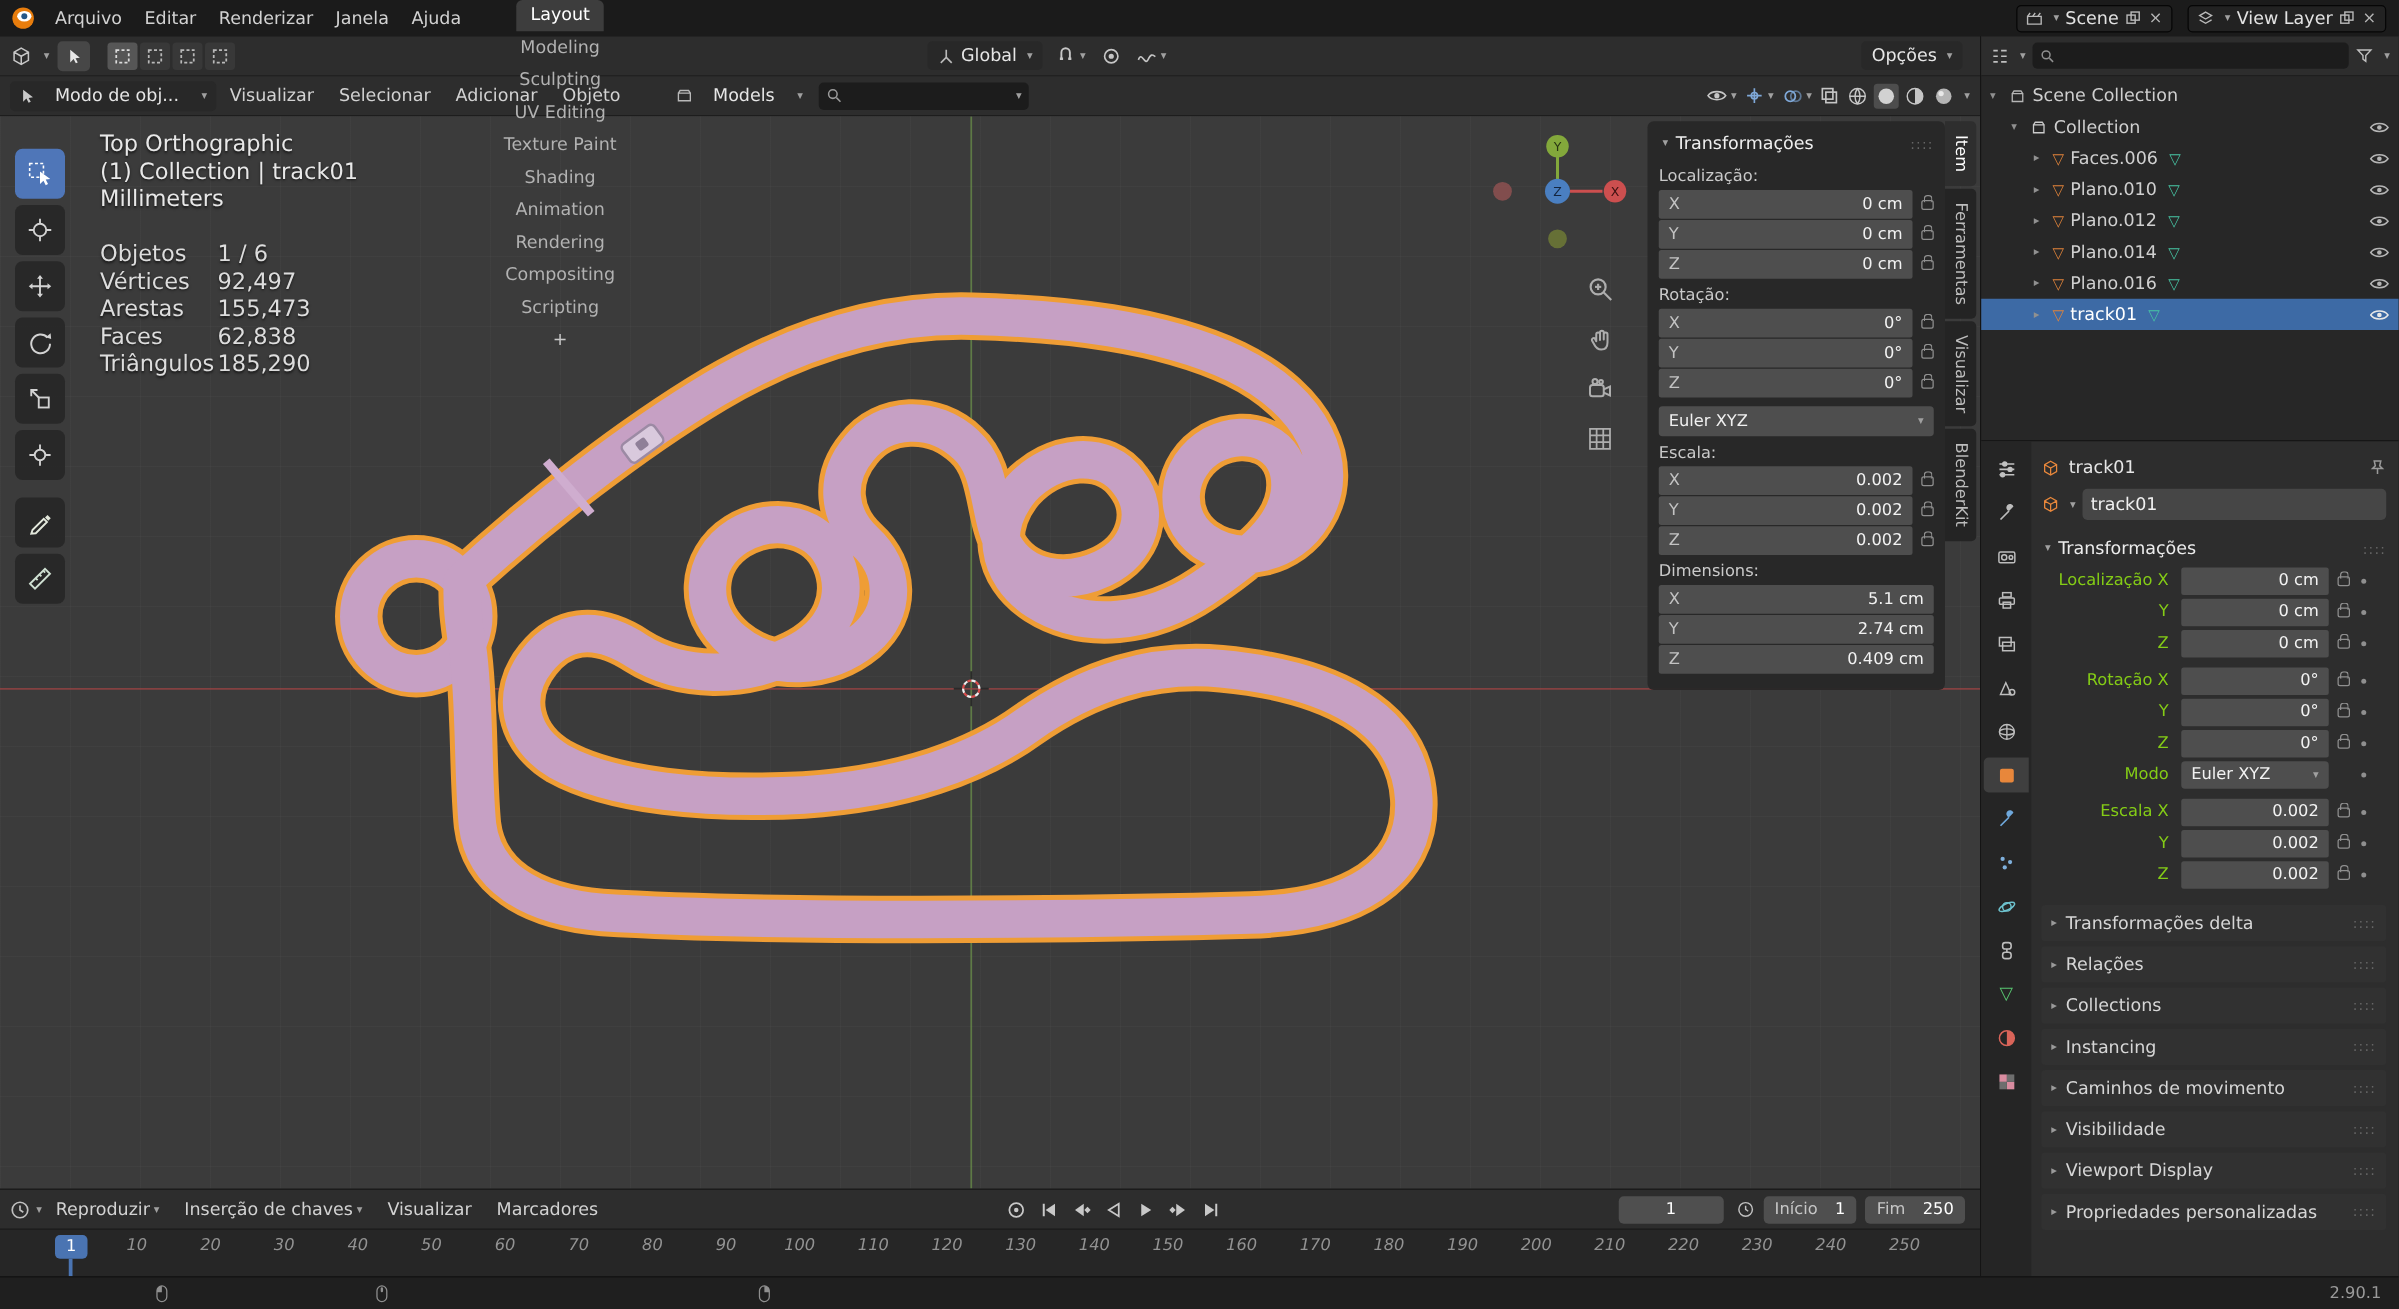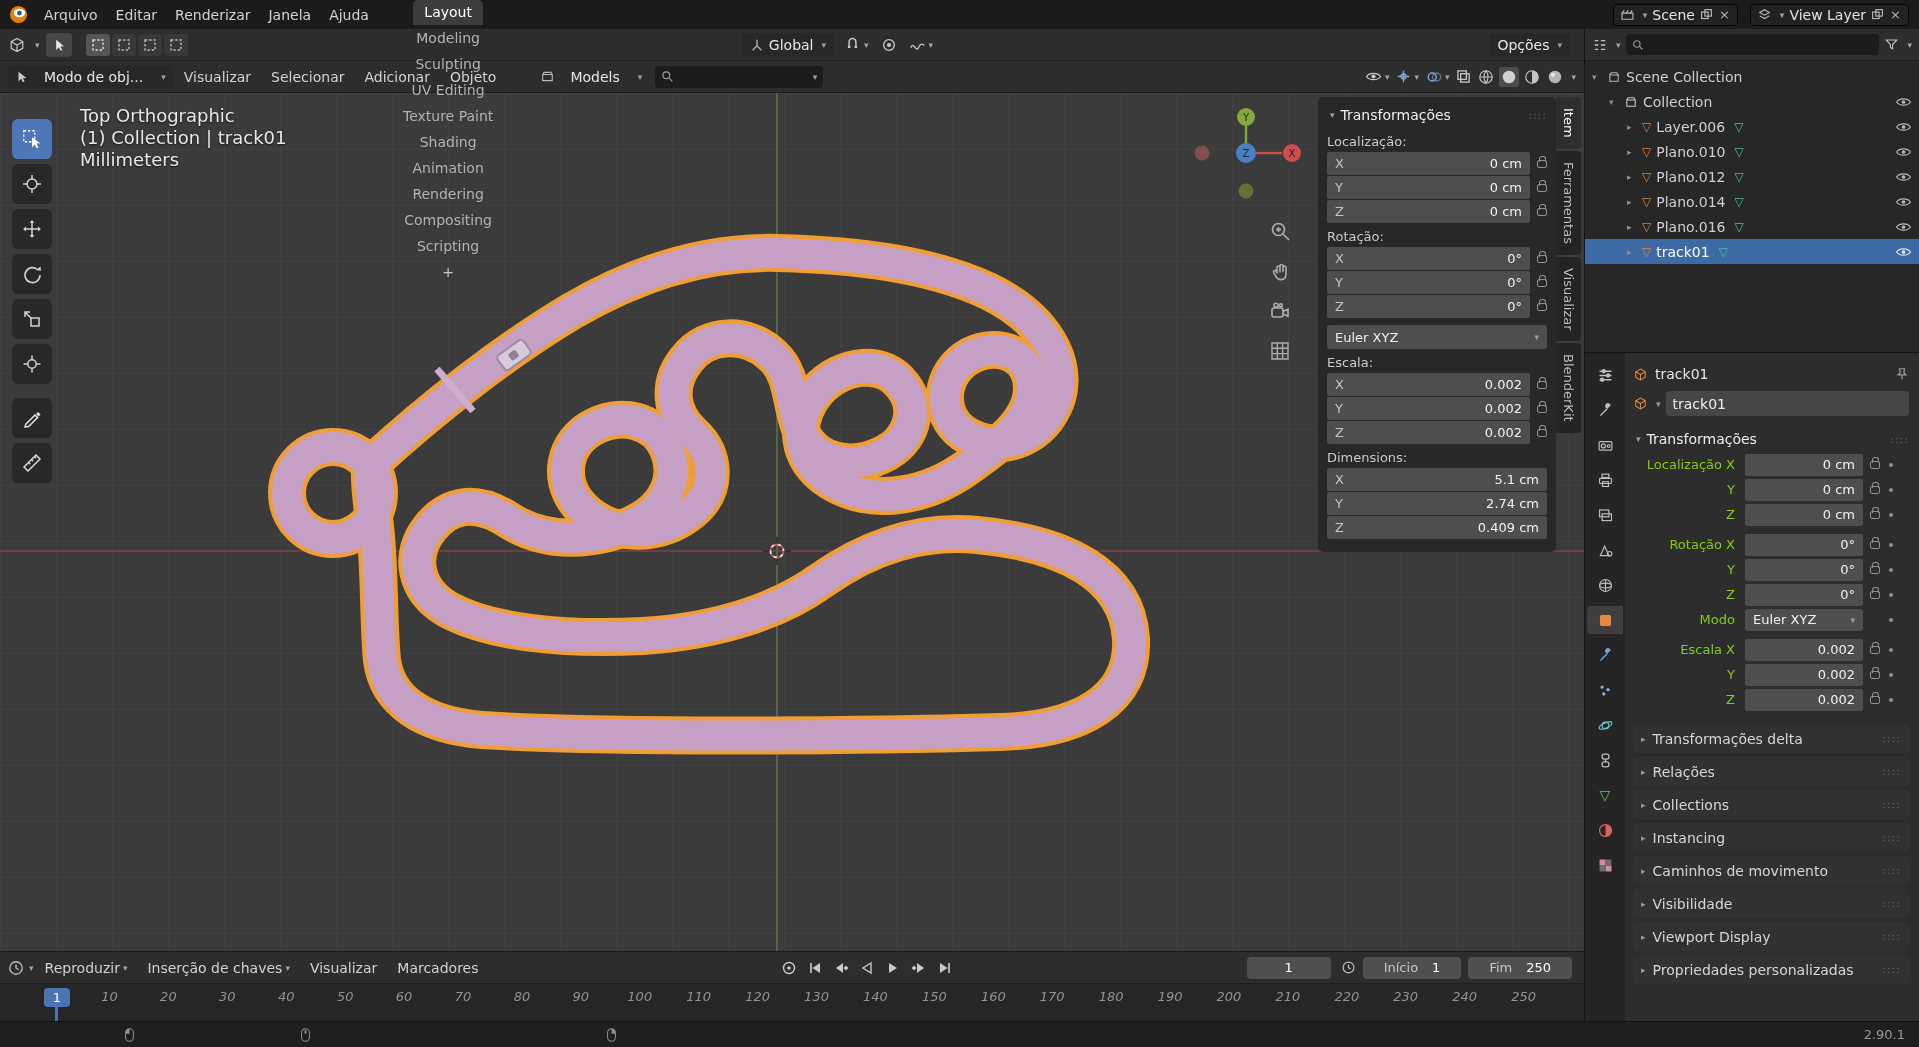--- a/index.html
+++ b/index.html
@@ -106,21 +106,21 @@
   .adot { width:4px; height:4px; border-radius:50%; background:#8f8f8f; margin-left:9px; flex:none; }
   .p-sections { margin-top:12px; }
   .p-section { height:29px; display:flex; align-items:center; gap:7px; background:#313131; border-radius:3px; margin-top:4px; padding:0 8px; color:#d6d6d6; }
   .p-section .caret { color:#9a9a9a; font-size:9px; }
 
   
   .timeline { position:absolute; top:951px; left:0; width:1584px; height:70px; }
   .tl-header { height:32px; background:#2d2d2d; border-top:1px solid #1b1b1b; display:flex; align-items:center; padding:0 8px; gap:2px; }
   .tr-btn { width:24px; height:22px; background:transparent; border:none; border-radius:3px; display:flex; align-items:center; justify-content:center; }
   .frame-field { width:84px; height:22px; background:#4f4f4f; border-radius:4px; color:#ffffff; text-align:center; line-height:22px; font-size:13px; }
-  .range-field { display:flex; align-items:center; height:22px; background:#4f4f4f; border-radius:4px; padding:0 21px; margin-left:5px; font-size:13px; }
+  .range-field { display:flex; align-items:center; height:22px; background:#4f4f4f; border-radius:4px; padding:0 9px; margin-left:5px; font-size:13px; }
   .range-field .rf-l { color:#c6c6c6; }
   .range-field .rf-v { color:#ffffff; margin-left:14px; }
   .tl-ruler { height:38px; background:#262626; border-top:1px solid #1d1d1d; position:relative; }
   .ticks { position:absolute; left:80px; top:5px; width:1473px; display:flex;font-style:italic; }
   .ticks span { flex:1; text-align:center; color:#929292; font-size:13px; }
   .cf-marker { position:absolute; left:44px; top:4px; width:26px; height:19px; background:#4a74b2; border-radius:4px; color:#ffffff; font-size:13px; text-align:center; line-height:19px; }
   .cf-marker::after { content:""; position:absolute; left:11px; top:19px; width:3px; height:15px; background:#4a74b2; }
 
   
   .statusbar { position:absolute; top:1021px; left:0; width:1919px; height:26px; background:#1f1f1f; border-top:1px solid #121212; display:flex; align-items:center; padding:0 14px; color:#8f8f8f; }
@@ -376,20 +376,32 @@
       <line x1="0" y1="7" x2="0" y2="14" stroke="#2a2a2a" stroke-width="1.6"></line>
       <circle r="6.5" fill="none" stroke="#d84c4c" stroke-width="1.8" stroke-dasharray="3.4 3.4"></circle>
       <circle r="6.5" fill="none" stroke="#f0f0f0" stroke-width="1.8" stroke-dasharray="3.4 3.4" stroke-dashoffset="3.4"></circle>
     </g>
   </svg>
 
   <div class="vp-text">
     <div>Top Orthographic</div>
     <div>(1) Collection | track01</div>
     <div>Millimeters</div>
+    <div class="stats">
+      <span>Objetos</span>
+        <span>1 / 6</span>
+      <span>Vértices</span>
+        <span>92,497</span>
+      <span>Arestas</span>
+        <span>155,473</span>
+      <span>Faces</span>
+        <span>62,838</span>
+      <span>Triângulos</span>
+        <span>185,290</span>
+    </div>
   </div>
 
   <div class="left-toolbar">
     <button class="tool-btn active">
         <svg width="22" height="22" viewBox="0 0 24 24" fill="none" stroke="#ffffff" stroke-width="1.4">
           <rect x="3" y="3" width="12" height="12" stroke-dasharray="2.6 2"></rect>
           <path d="M12 10 L12 21 L15 18 L17 22 L19 21 L17 17 L21 16.5 Z" fill="#ffffff" stroke="none"></path>
         </svg>
       </button>
     <button class="tool-btn">
@@ -630,21 +642,21 @@
         <span class="eye svgi">
             <svg width="17" height="12" viewBox="0 0 18 13" fill="none" stroke="#b5b5b5" stroke-width="1.3">
               <path d="M1.5 6.5 C4.5 2 13.5 2 16.5 6.5 C13.5 11 4.5 11 1.5 6.5 Z"></path>
               <circle cx="9" cy="6.5" r="2" fill="#b5b5b5" stroke="none"></circle>
             </svg>
           </span>
       </div>
       <div class="o-row ind2">
         <span class="caret">▸</span>
         <span class="tri orange">▽</span>
-        <span class="o-label">Layer.006</span>
+        <span class="o-label">Faces.006</span>
         <span class="tri teal">▽</span>
         <span class="eye svgi">
             <svg width="17" height="12" viewBox="0 0 18 13" fill="none" stroke="#b5b5b5" stroke-width="1.3">
               <path d="M1.5 6.5 C4.5 2 13.5 2 16.5 6.5 C13.5 11 4.5 11 1.5 6.5 Z"></path>
               <circle cx="9" cy="6.5" r="2" fill="#b5b5b5" stroke="none"></circle>
             </svg>
           </span>
       </div>
       <div class="o-row ind2">
         <span class="caret">▸</span>

